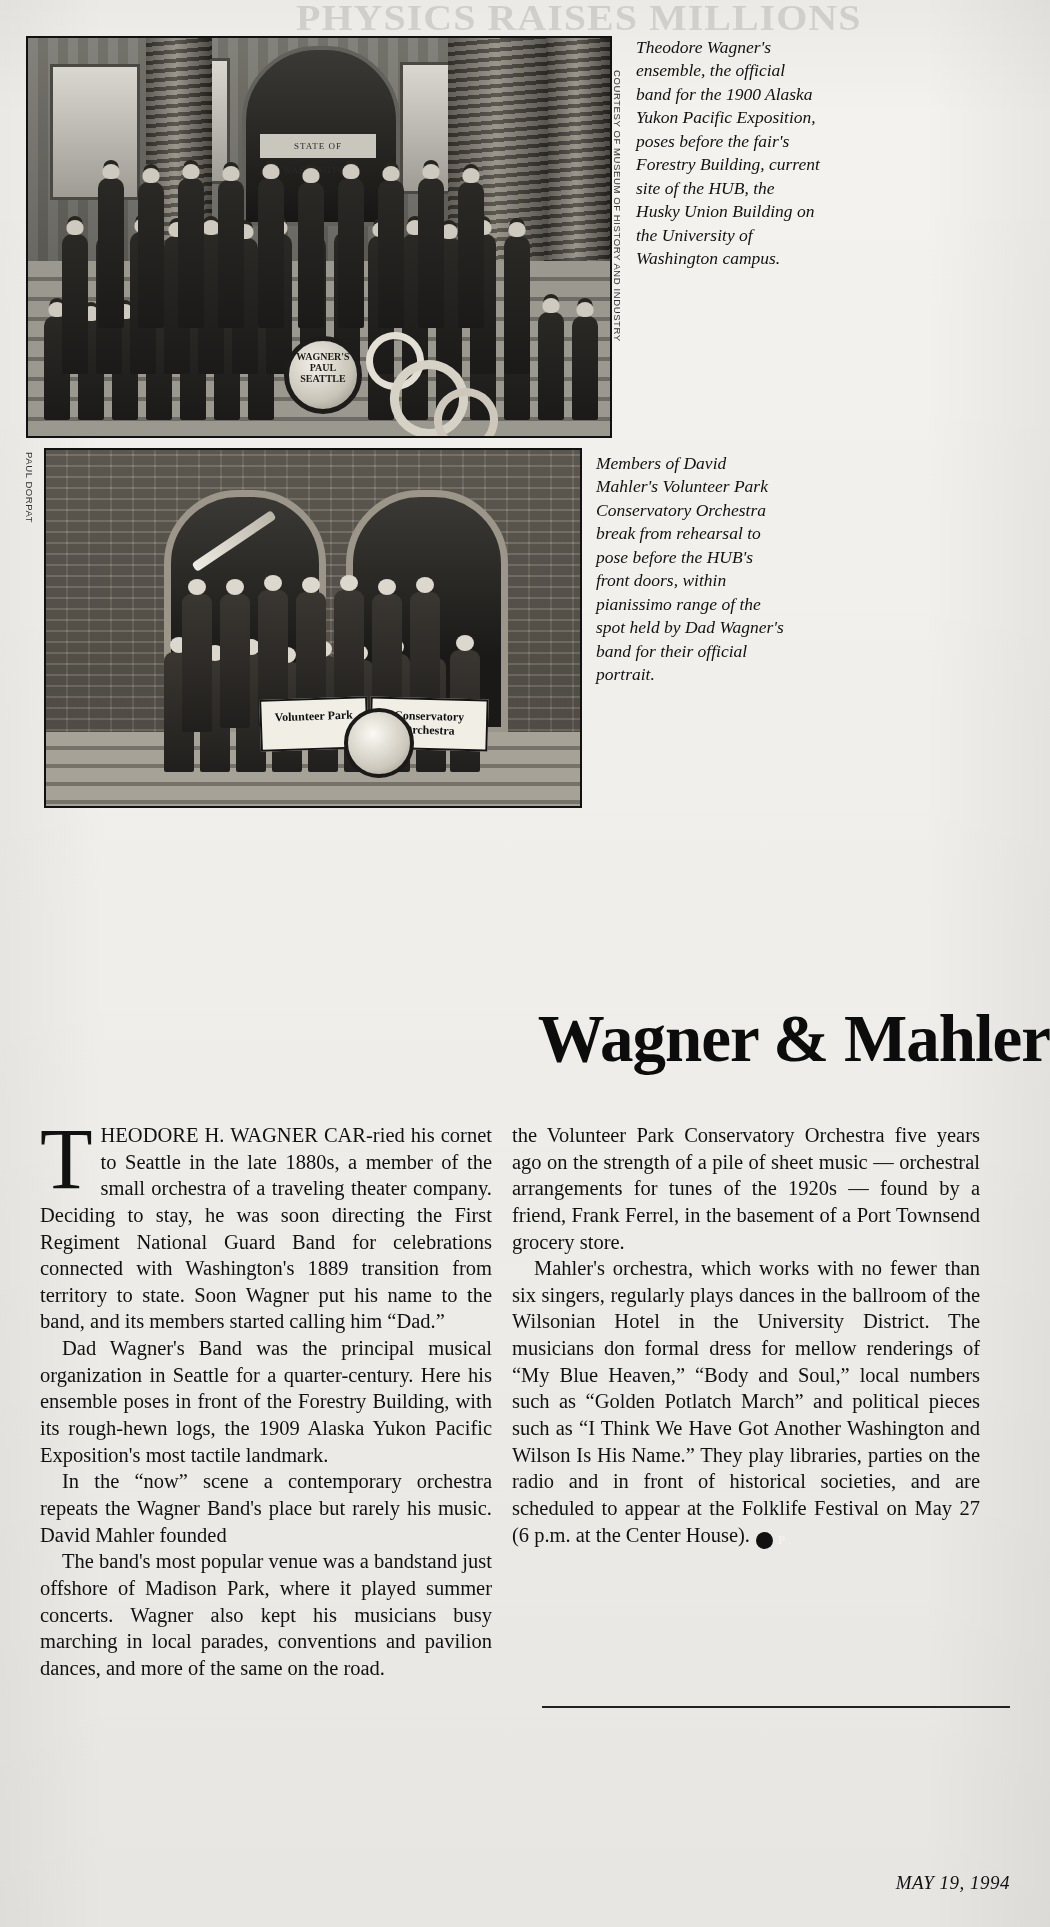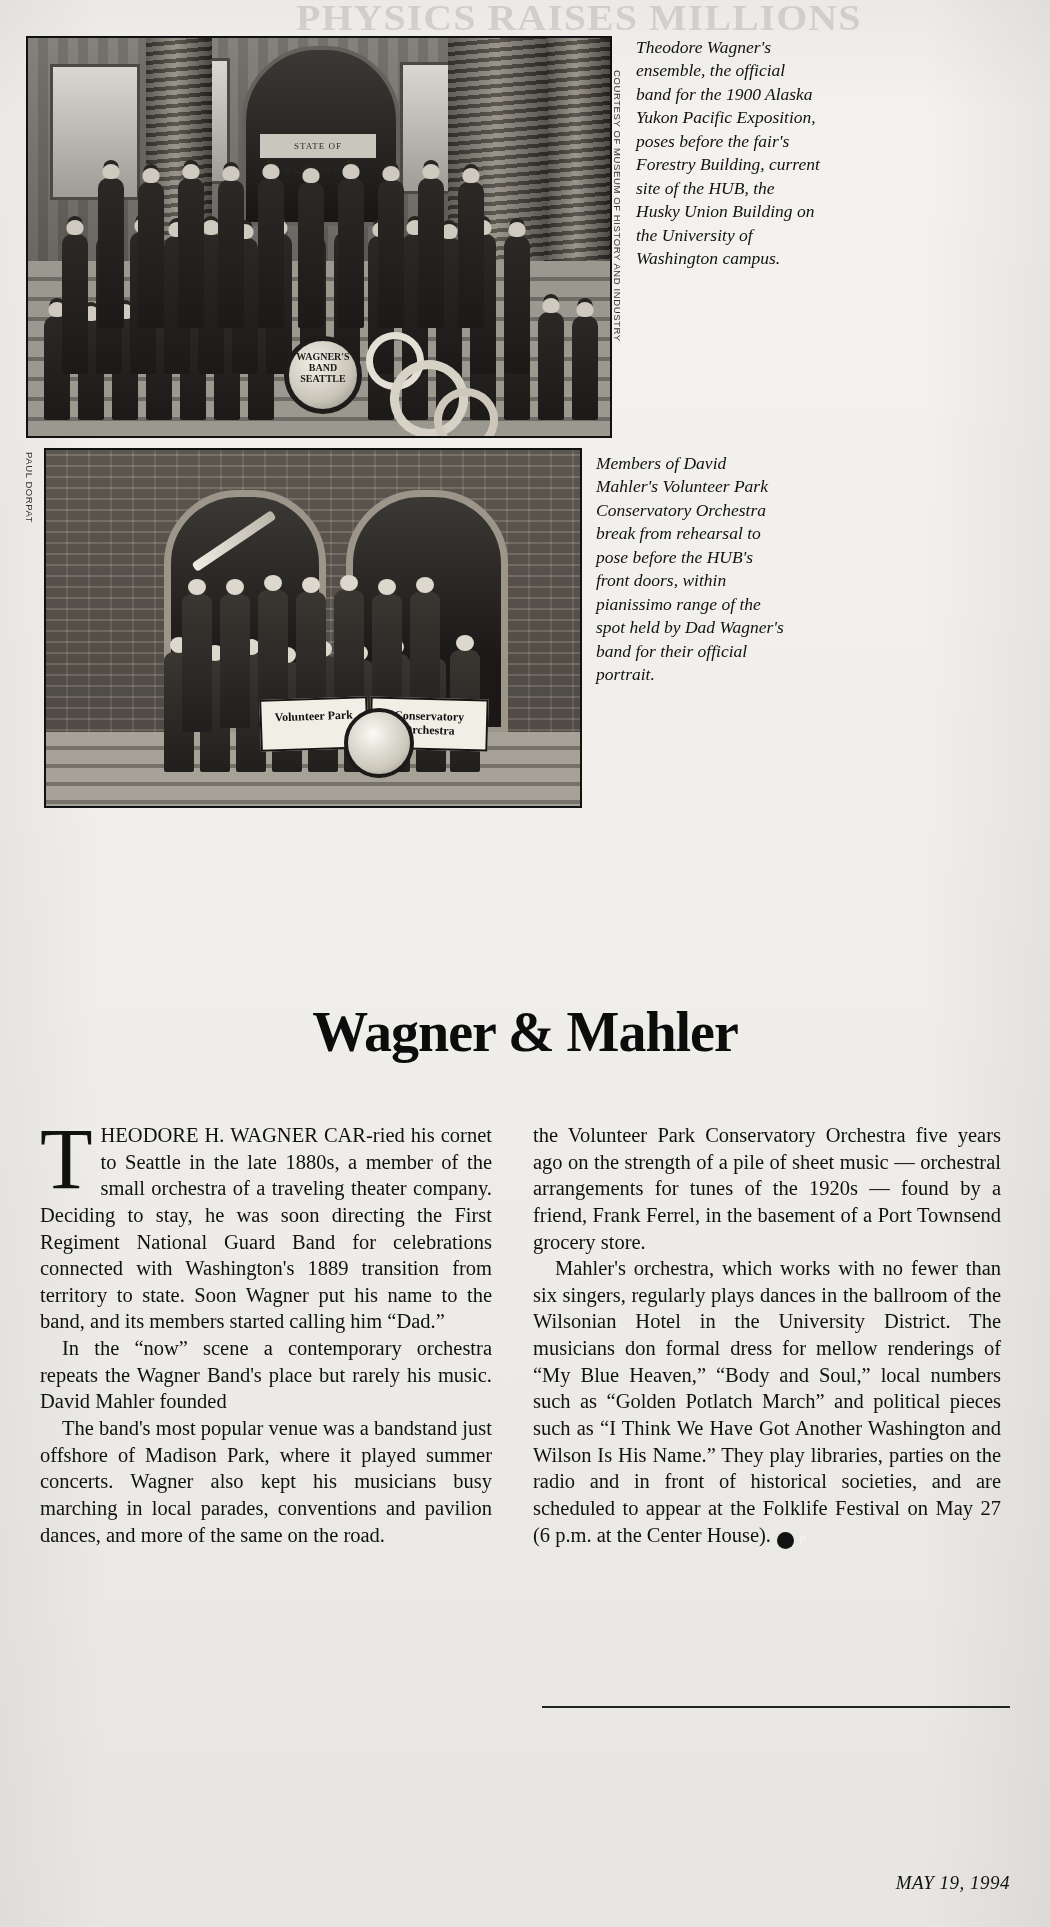--- a/index.html
+++ b/index.html
@@ -290,41 +290,41 @@
     line-height: 1.34;
     color: #111;
   }
 
   
   .headline {
     position: absolute;
     left: 0;
     top: 1000px;
     width: 1050px;
-    text-align: center;
-    font-family: "Liberation Serif", serif;
-    font-size: 56px;
+    text-align: right;
+    font-family: "Liberation Serif", serif;
+    font-size: 67px;
     font-weight: bold;
     letter-spacing: -1px;
     color: #0c0c0c;
   }
 
   
   .col {
     position: absolute;
     top: 1122px;
     width: 452px;
     font-family: "Liberation Serif", serif;
     font-size: 20.5px;
     line-height: 1.30;
     text-align: justify;
     color: #111;
   }
   .col-left { left: 40px; }
-  .col-right { left: 533px; width: 468px; }
+  .col-right { left: 512px; width: 468px; }
   .col p { margin: 0; text-indent: 22px; }
   .col p.first { text-indent: 0; }
   .dropcap {
     float: left;
     font-family: "Liberation Serif", serif;
     font-size: 86px;
     line-height: 0.74;
     font-weight: normal;
     padding: 6px 6px 0 0;
     margin-right: 2px;
@@ -429,21 +429,21 @@
       <div class="p1-person" style="left:180px;height:148px; bottom:92px;"></div>
       <div class="p1-person" style="left:220px;height:150px; bottom:92px;"></div>
       <div class="p1-person" style="left:260px;height:146px; bottom:92px;"></div>
       <div class="p1-person" style="left:300px;height:150px; bottom:92px;"></div>
       <div class="p1-person" style="left:340px;height:148px; bottom:92px;"></div>
       <div class="p1-person" style="left:380px;height:150px; bottom:92px;"></div>
       <div class="p1-person" style="left:420px;height:146px; bottom:92px;"></div>
       <div class="p1-horn"></div>
       <div class="p1-tuba"></div>
       <div class="p1-tuba2"></div>
-      <div class="p1-drum">WAGNER'S BAND SEATTLE</div>
+      <div class="p1-drum">WAGNER'S PAUL SEATTLE</div>
     </div>
   </div>
 
   <div class="credit-vert-1">COURTESY OF MUSEUM OF HISTORY AND INDUSTRY</div>
   <div class="caption1">Theodore Wagner's ensemble, the official band for the 1900 Alaska Yukon Pacific Exposition, poses before the fair's Forestry Building, current site of the HUB, the Husky Union Building on the University of Washington campus.</div>
 
   <div class="credit-vert-2">PAUL DORPAT</div>
 
   <div class="photo2-wrap">
     <div class="p2-brick"></div>
@@ -473,20 +473,21 @@
       <div class="p2-bassdrum"></div>
     </div>
   </div>
 
   <div class="caption2">Members of David Mahler's Volunteer Park Conservatory Orchestra break from rehearsal to pose before the HUB's front doors, within pianissimo range of the spot held by Dad Wagner's band for their official portrait.</div>
 
   <div class="headline">Wagner &amp; Mahler</div>
 
   <div class="col col-left">
     <p class="first"><span class="dropcap">T</span><span>HEODORE H. WAGNER CAR-ried his cornet to Seattle in the late 1880s, a member of the small orchestra of a traveling theater company. Deciding to stay, he was soon directing the First Regiment National Guard Band for celebrations connected with Washington's 1889 transition from territory to state. Soon Wagner put his name to the band, and its members started calling him “Dad.”</span></p>
+    <p>Dad Wagner's Band was the principal musical organization in Seattle for a quarter-century. Here his ensemble poses in front of the Forestry Building, with its rough-hewn logs, the 1909 Alaska Yukon Pacific Exposition's most tactile landmark.</p>
     <p>In the “now” scene a contemporary orchestra repeats the Wagner Band's place but rarely his music. David Mahler founded</p>
     <p>The band's most popular venue was a bandstand just offshore of Madison Park, where it played summer concerts. Wagner also kept his musicians busy marching in local parades, conventions and pavilion dances, and more of the same on the road.</p>
   </div>
 
   <div class="col col-right">
     <p class="first">the Volunteer Park Conservatory Orchestra five years ago on the strength of a pile of sheet music — orchestral arrangements for tunes of the 1920s — found by a friend, Frank Ferrel, in the basement of a Port Townsend grocery store.</p>
     <p><span>Mahler's orchestra, which works with no fewer than six singers, regularly plays dances in the ballroom of the Wilsonian Hotel in the University District. The musicians don formal dress for mellow renderings of “My Blue Heaven,” “Body and Soul,” local numbers such as “Golden Potlatch March” and political pieces such as “I Think We Have Got Another Washington and Wilson Is His Name.” They play libraries, parties on the radio and in front of historical societies, and are scheduled to appear at the Folklife Festival on May 27 (6 p.m. at the Center House).</span><span class="endmark">P</span></p>
   </div>
 
   <div class="rule"></div>

